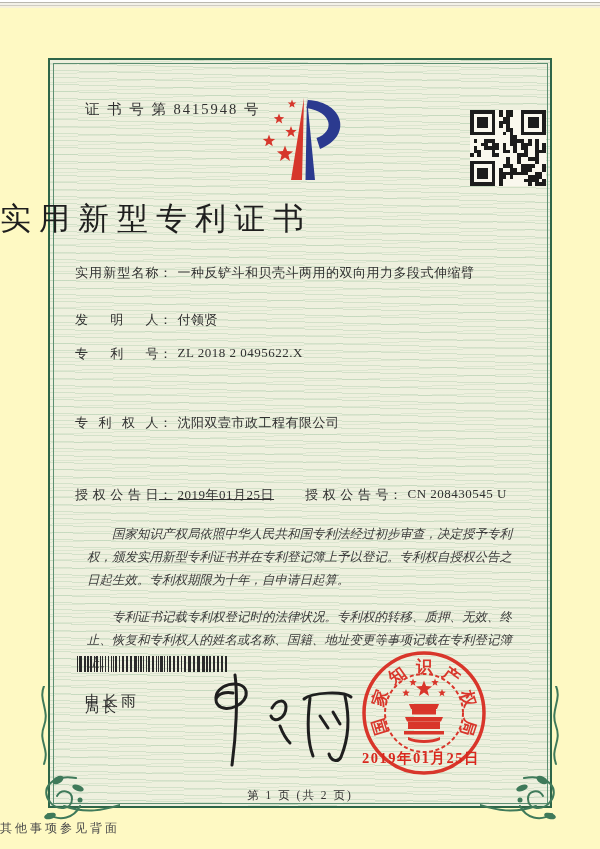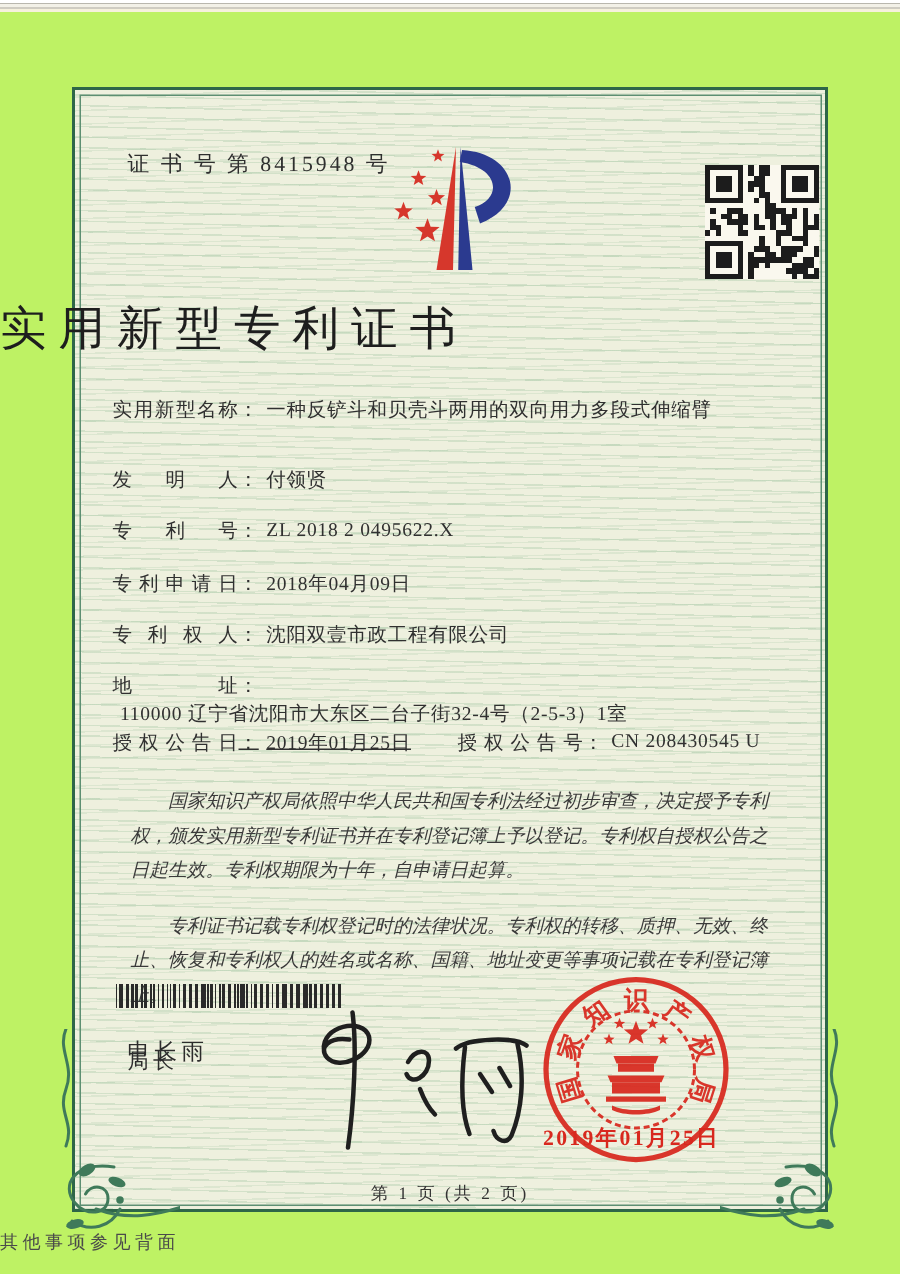--- a/index.html
+++ b/index.html
@@ -1,16 +1,16 @@
 <!DOCTYPE html>
 <html><head>
 <meta charset="utf-8">
 <style>
   html,body{margin:0;padding:0;background:#e8e6de;}
-  #page{position:relative;width:600px;height:849px;background:#bef264;overflow:hidden;
+  #page{position:relative;width:600px;height:849px;background:#fef9c3;overflow:hidden;
         font-family:"Liberation Serif","DejaVu Serif",serif;color:#2b2b2b;}
   #top-edge{position:absolute;left:0;top:0;width:100%;height:8px;
         background:linear-gradient(#ffffff 0 2px,#b9b7ae 2px 3px,#f3f1e8 3px 5px,#cfccc2 5px 6px,#f6f1dd 6px);}
   
   #frame{position:absolute;left:48px;top:58px;width:500px;height:746px;
         border:2.5px solid #2e6648;background:#eef0de;
         background-image:
           repeating-linear-gradient(1.5deg, rgba(140,185,145,.28) 0 1px, transparent 1px 7px),
           repeating-linear-gradient(-1.8deg, rgba(140,185,145,.18) 0 1px, transparent 1px 9px);}
   #frame-inner{position:absolute;inset:2.5px;border:1px solid #5d8f72;}
@@ -206,28 +206,22 @@
 
   <div class="abs field-row" id="row-1">
     <span class="flabel">实用新型名称</span><span class="fcolon">：</span><span class="fvalue">一种反铲斗和贝壳斗两用的双向用力多段式伸缩臂</span>
   </div>
   <div class="abs field-row" id="row-2">
     <span class="flabel">发明人</span><span class="fcolon">：</span><span class="fvalue">付领贤</span>
   </div>
   <div class="abs field-row" id="row-3">
     <span class="flabel">专利号</span><span class="fcolon">：</span><span class="fvalue">ZL 2018 2 0495622.X</span>
   </div>
-  <div class="abs field-row" id="row-4">
-    <span class="flabel">专利申请日</span><span class="fcolon">：</span><span class="fvalue">2018年04月09日</span>
-  </div>
   <div class="abs field-row" id="row-5">
     <span class="flabel">专利权人</span><span class="fcolon">：</span><span class="fvalue">沈阳双壹市政工程有限公司</span>
-  </div>
-  <div class="abs field-row" id="row-6">
-    <span class="flabel">地址</span><span class="fcolon">：</span><span class="fvalue addr-value">110000 辽宁省沈阳市大东区二台子街32-4号（2-5-3）1室</span>
   </div>
   <div class="abs field-row" id="row-grant">
     <span>
       <span class="flabel">授权公告日</span><span class="fcolon">：</span><span class="fvalue">2019年01月25日</span>
     </span>
     <span id="grant-no-pair">
       <span class="flabel">授权公告号</span><span class="fcolon">：</span><span class="fvalue">CN 208430545 U</span>
     </span>
   </div>
 

